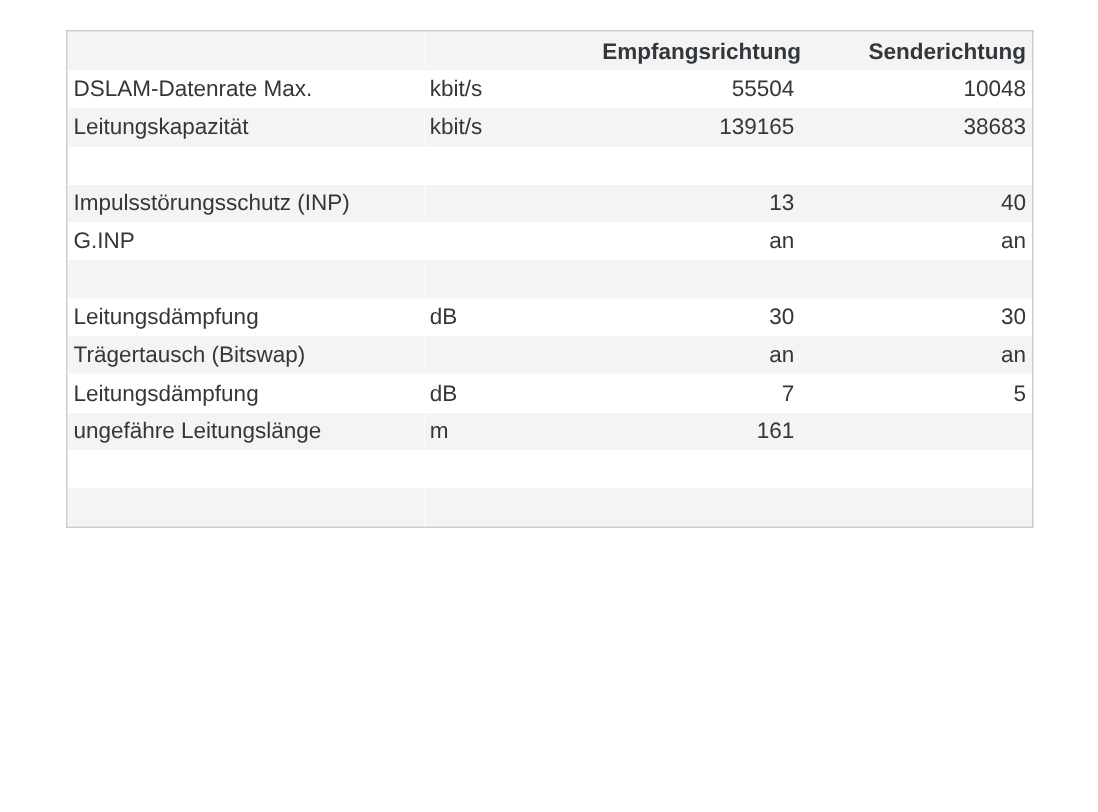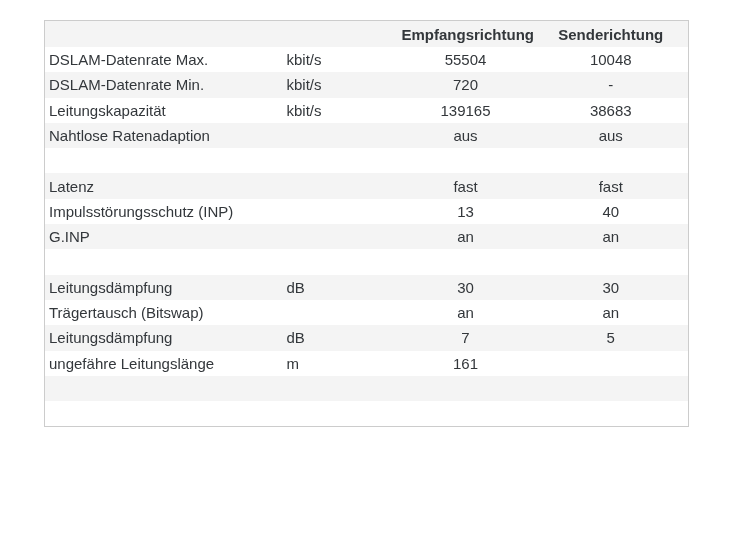--- a/index.html
+++ b/index.html
@@ -43,21 +43,21 @@
     white-space: nowrap;
     overflow: hidden;
     vertical-align: middle;
   }
   table.dsl-table thead th {
     font-weight: bold;
     height: 26px;
     background: #f4f4f4;
   }
   table.dsl-table th.num, table.dsl-table td.num {
-    text-align: center;
+    text-align: right;
   }
   table.dsl-table tbody tr:nth-child(even) td {
     background: #f4f4f4;
   }
   table.dsl-table tbody tr:nth-child(odd) td {
     background: #ffffff;
   }
 </style>
 </head>
 <body>
@@ -80,55 +80,37 @@
         </tr>
       </thead>
       <tbody>
   <tr>
     <td>DSLAM-Datenrate Max.</td>
     <td>kbit/s</td>
     <td class="num">55504</td>
     <td class="num">10048</td>
   </tr>
 
-  <tr>
-    <td>DSLAM-Datenrate Min.</td>
-    <td>kbit/s</td>
-    <td class="num">720</td>
-    <td class="num">-</td>
-  </tr>
 
   <tr>
     <td>Leitungskapazität</td>
     <td>kbit/s</td>
     <td class="num">139165</td>
     <td class="num">38683</td>
   </tr>
 
 
-  <tr>
-    <td>Nahtlose Ratenadaption</td>
-    <td></td>
-    <td class="num">aus</td>
-    <td class="num">aus</td>
-  </tr>
 
   <tr>
     <td></td>
     <td></td>
     <td class="num"></td>
     <td class="num"></td>
   </tr>
 
-  <tr>
-    <td>Latenz</td>
-    <td></td>
-    <td class="num">fast</td>
-    <td class="num">fast</td>
-  </tr>
 
   <tr>
     <td>Impulsstörungsschutz (INP)</td>
     <td></td>
     <td class="num">13</td>
     <td class="num">40</td>
   </tr>
 
   <tr>
     <td>G.INP</td>

